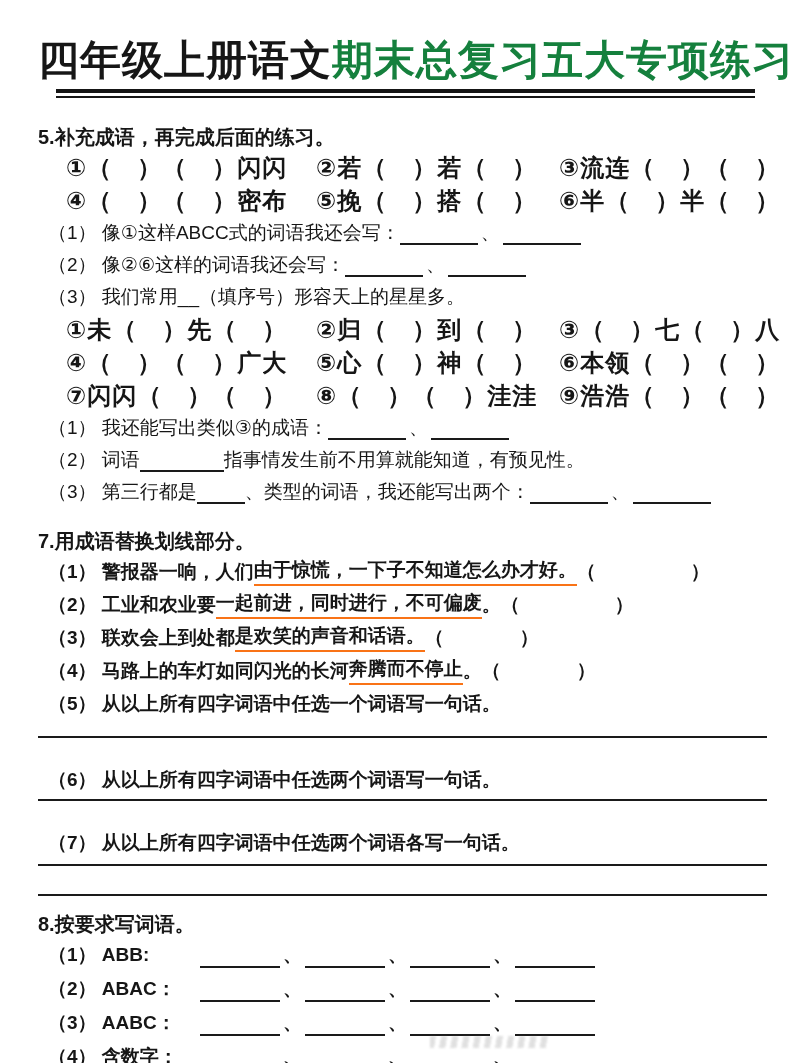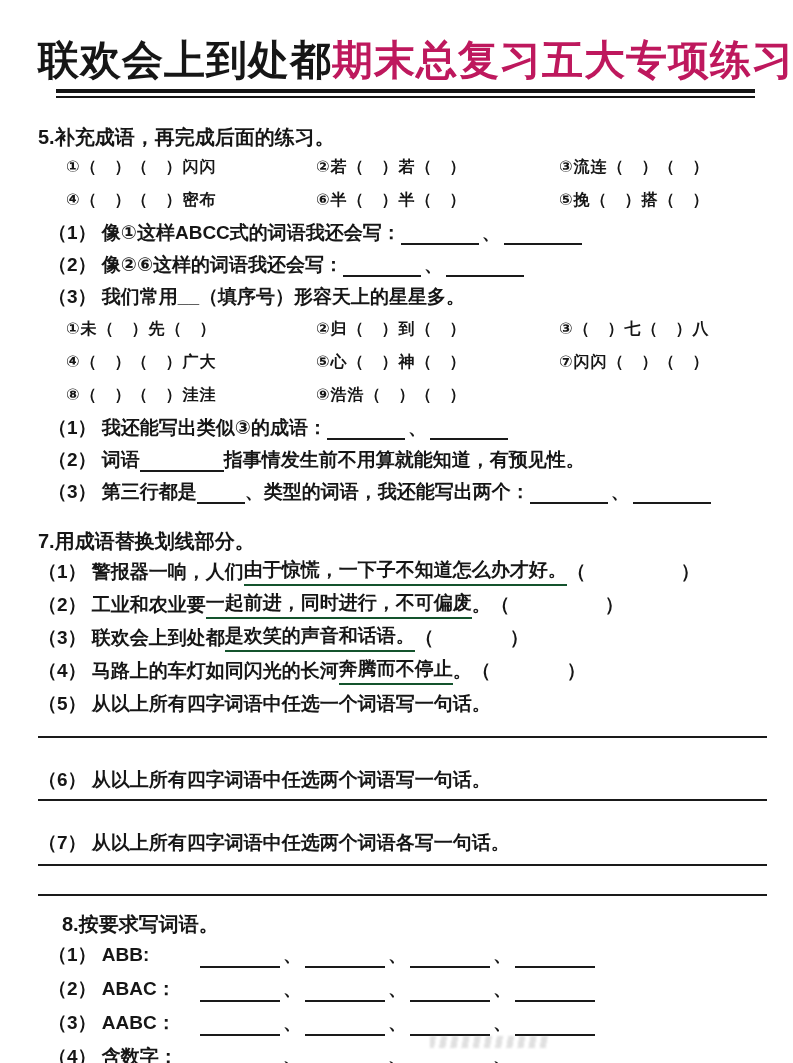--- a/index.html
+++ b/index.html
@@ -5,70 +5,70 @@
   html,body{margin:0;padding:0;}
   body{
     width:793px;height:1063px;overflow:hidden;background:#ffffff;
     font-family:"Liberation Sans","DejaVu Sans",sans-serif;
     color:#161616;
   }
   .page{padding:28px 24px 0 38px;position:relative;width:731px;}
   
   .title{margin-top:8px;text-align:center;font-size:41px;font-weight:800;
          letter-spacing:1px;line-height:1.2;white-space:nowrap;}
-  .title .t-red{color:#be185d;}
+  .title .t-red{color:#15803d;}
   .title-rule{margin:4px 14px 0 18px;height:3px;
               border-top:4px solid #151515;border-bottom:2px solid #151515;}
   
   .sec-heading{margin-top:25px;font-size:20px;font-weight:800;line-height:28px;}
   .sec-heading.tight{margin-top:4px;}
   .sec-heading.tighter{margin-top:19px;}
   .grid3{display:grid;grid-template-columns:250px 243px auto;margin-left:28px;
-         font-size:16px;font-weight:600;letter-spacing:1px;}
+         font-size:24px;font-weight:600;letter-spacing:1px;}
   .grid3 .cell{height:33px;display:flex;align-items:center;white-space:nowrap;}
   .q{margin-left:10px;height:32px;display:flex;align-items:center;
-     font-size:19px;font-weight:700;white-space:nowrap;}
-  .item7{height:33px;display:flex;align-items:center;
+     font-size:19px;font-weight:400;white-space:nowrap;}
+  .item7{margin-left:10px;height:33px;display:flex;align-items:center;
          font-size:19px;font-weight:600;white-space:nowrap;}
   
   .blank{display:inline-block;border-bottom:2px solid #1a1a1a;height:15px;
          align-self:flex-end;margin-bottom:4px;}
   .w48{width:48px;} .w78{width:78px;} .w84{width:84px;} .w80{width:80px;}
   .sep{padding:0 3px;}
-  .ul{border-bottom:2px solid #14532d;padding-bottom:1px;}
+  .ul{border-bottom:2px solid #f97316;padding-bottom:1px;}
   .ansline{border-bottom:2px solid #1a1a1a;height:0;margin-right:2px;}
   .mt16{margin-top:16px;} .mt22{margin-top:22px;align-items:flex-end;} .mt6{margin-top:6px;}
-  .mt8{margin-top:8px;} .mt28{margin-top:28px;} .mt14{margin-top:14px;margin-left:24px;}
+  .mt8{margin-top:8px;} .mt28{margin-top:28px;} .mt14{margin-top:14px;}
   
   .row8{margin-left:10px;height:34px;display:flex;align-items:center;
         font-size:19px;font-weight:600;white-space:nowrap;}
   .row8 .lbl{display:inline-block;width:152px;}
   
   .watermark{position:absolute;left:430px;top:1036px;width:120px;height:12px;
              opacity:.22;filter:blur(1px);
              background:repeating-linear-gradient(100deg,#777 0 6px,transparent 6px 11px);}
 </style>
 </head>
 <body>
 
 <div class="page">
 
   <div class="title">
-    <span class="t-black">联欢会上到处都</span><span class="t-red">期末总复习五大专项练习</span>
+    <span class="t-black">四年级上册语文</span><span class="t-red">期末总复习五大专项练习</span>
   </div>
   <div class="title-rule"></div>
 
   <div class="sec-heading">5.补充成语，再完成后面的练习。</div>
   <div class="grid3">
     <div class="cell">①（　）（　）闪闪</div>
     <div class="cell">②若（　）若（　）</div>
     <div class="cell">③流连（　）（　）</div>
     <div class="cell">④（　）（　）密布</div>
+    <div class="cell">⑤挽（　）搭（　）</div>
     <div class="cell">⑥半（　）半（　）</div>
-    <div class="cell">⑤挽（　）搭（　）</div>
   </div>
   <div class="q">
     <span>（1） 像①这样ABCC式的词语我还会写：</span>
     <span class="blank w78"></span>
     <span class="sep">、</span>
     <span class="blank w78"></span>
   </div>
   <div class="q">
     <span>（2） 像②⑥这样的词语我还会写：</span>
     <span class="blank w78"></span>
@@ -78,20 +78,21 @@
   <div class="q">
     <span>（3） 我们常用__（填序号）形容天上的星星多。</span>
   </div>
 
   <div class="grid3">
     <div class="cell">①未（　）先（　）</div>
     <div class="cell">②归（　）到（　）</div>
     <div class="cell">③（　）七（　）八</div>
     <div class="cell">④（　）（　）广大</div>
     <div class="cell">⑤心（　）神（　）</div>
+    <div class="cell">⑥本领（　）（　）</div>
     <div class="cell">⑦闪闪（　）（　）</div>
     <div class="cell">⑧（　）（　）洼洼</div>
     <div class="cell">⑨浩浩（　）（　）</div>
   </div>
   <div class="q">
     <span>（1） 我还能写出类似③的成语：</span>
     <span class="blank w78"></span>
     <span class="sep">、</span>
     <span class="blank w78"></span>
   </div>

